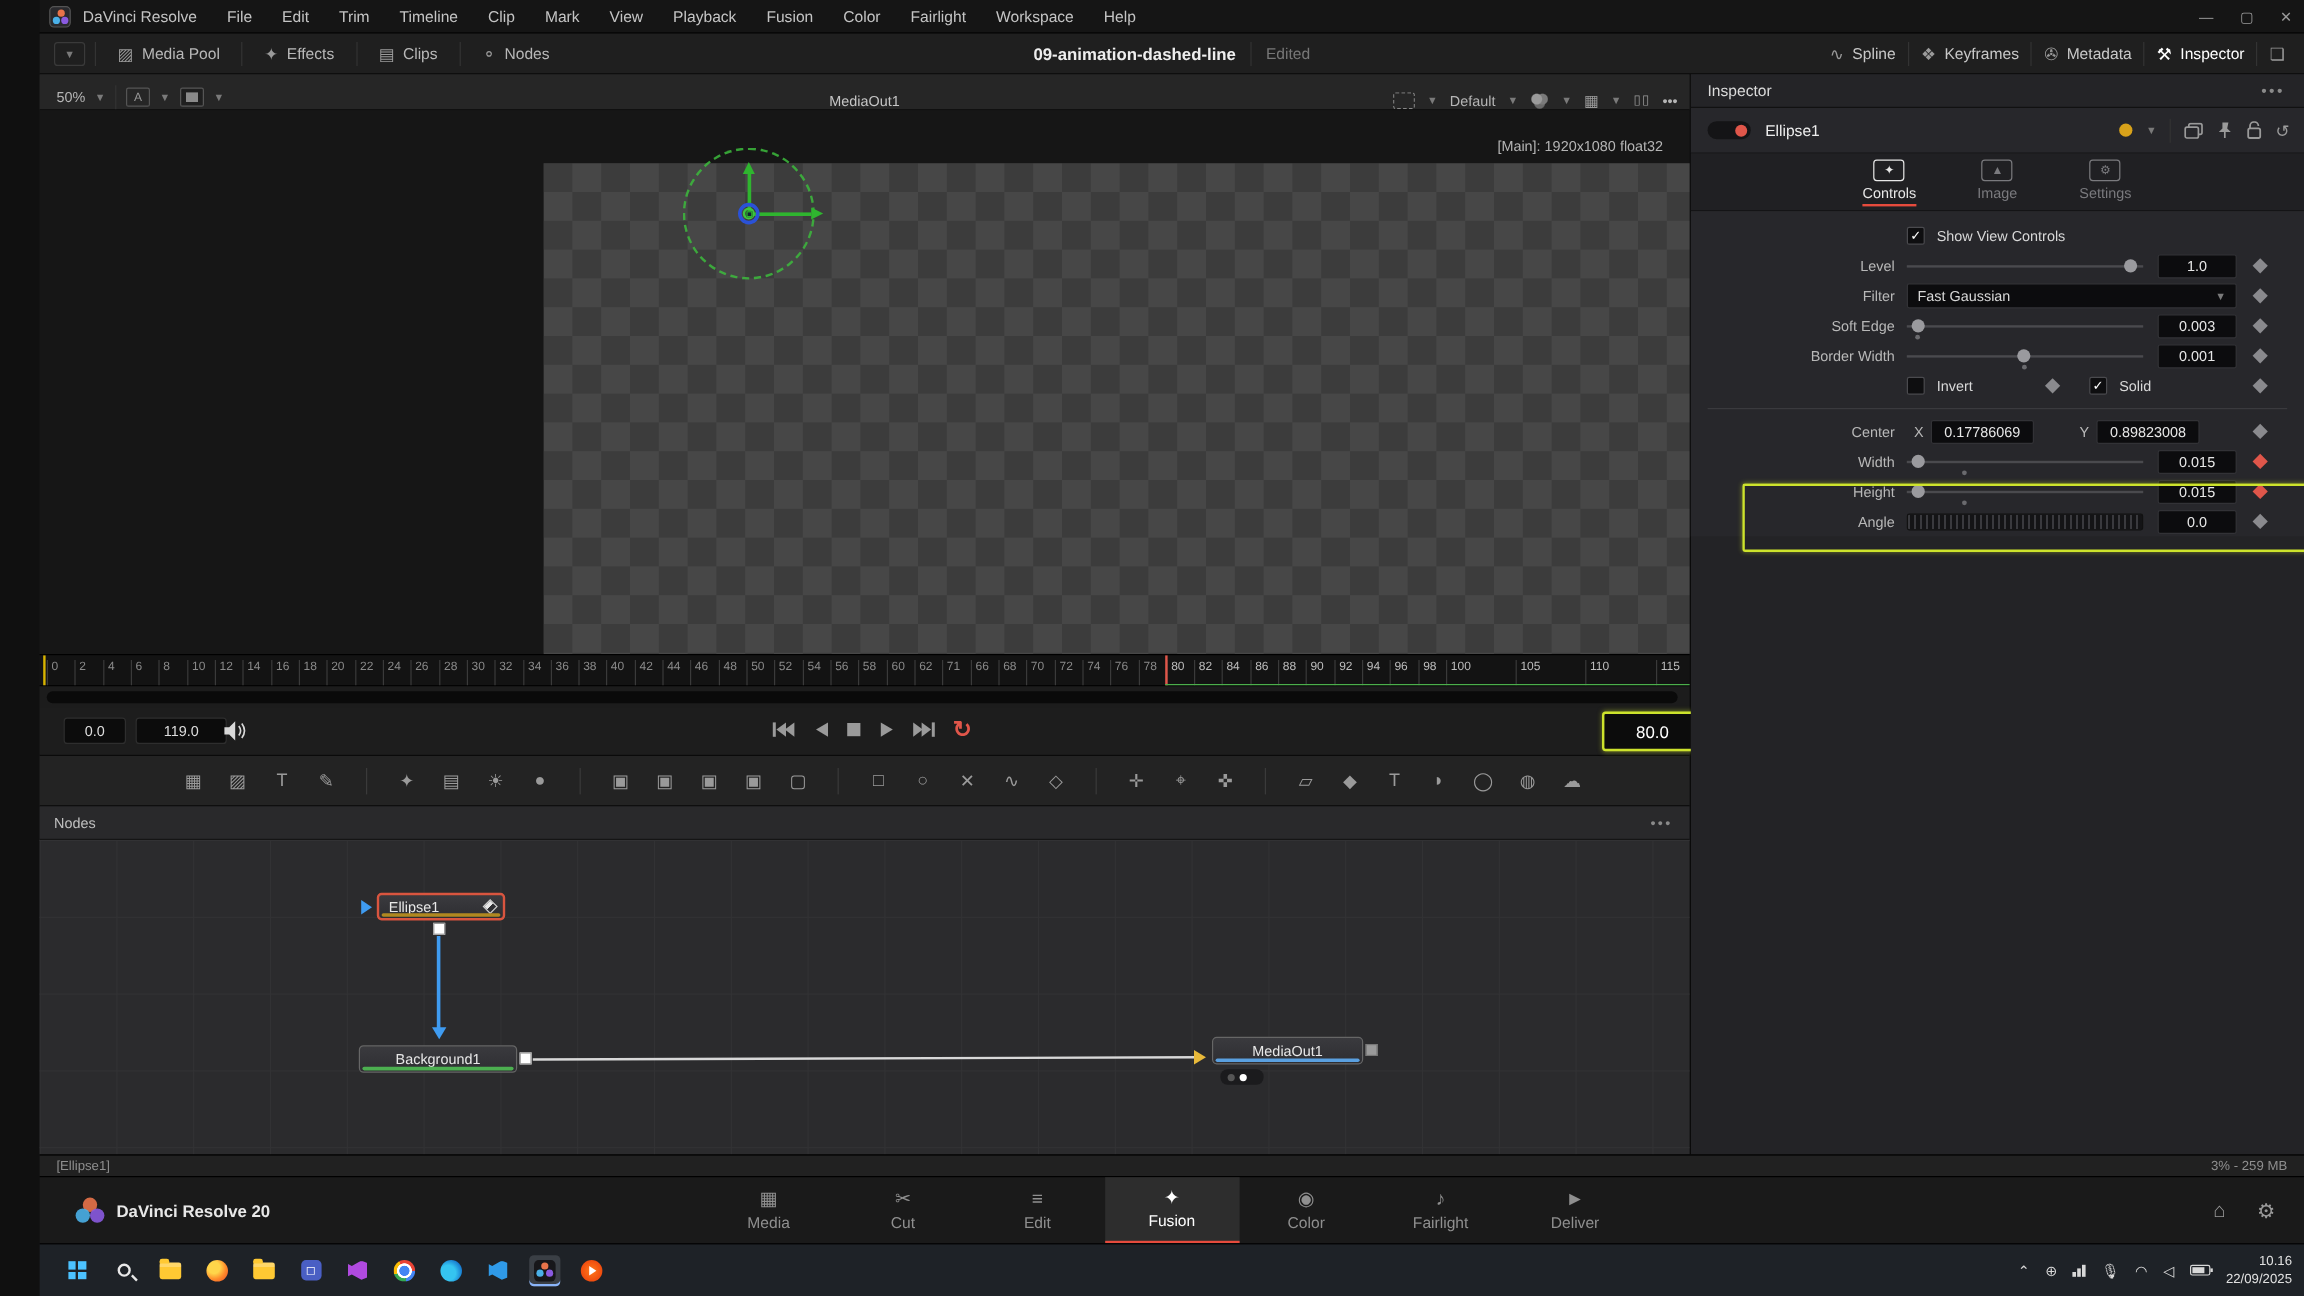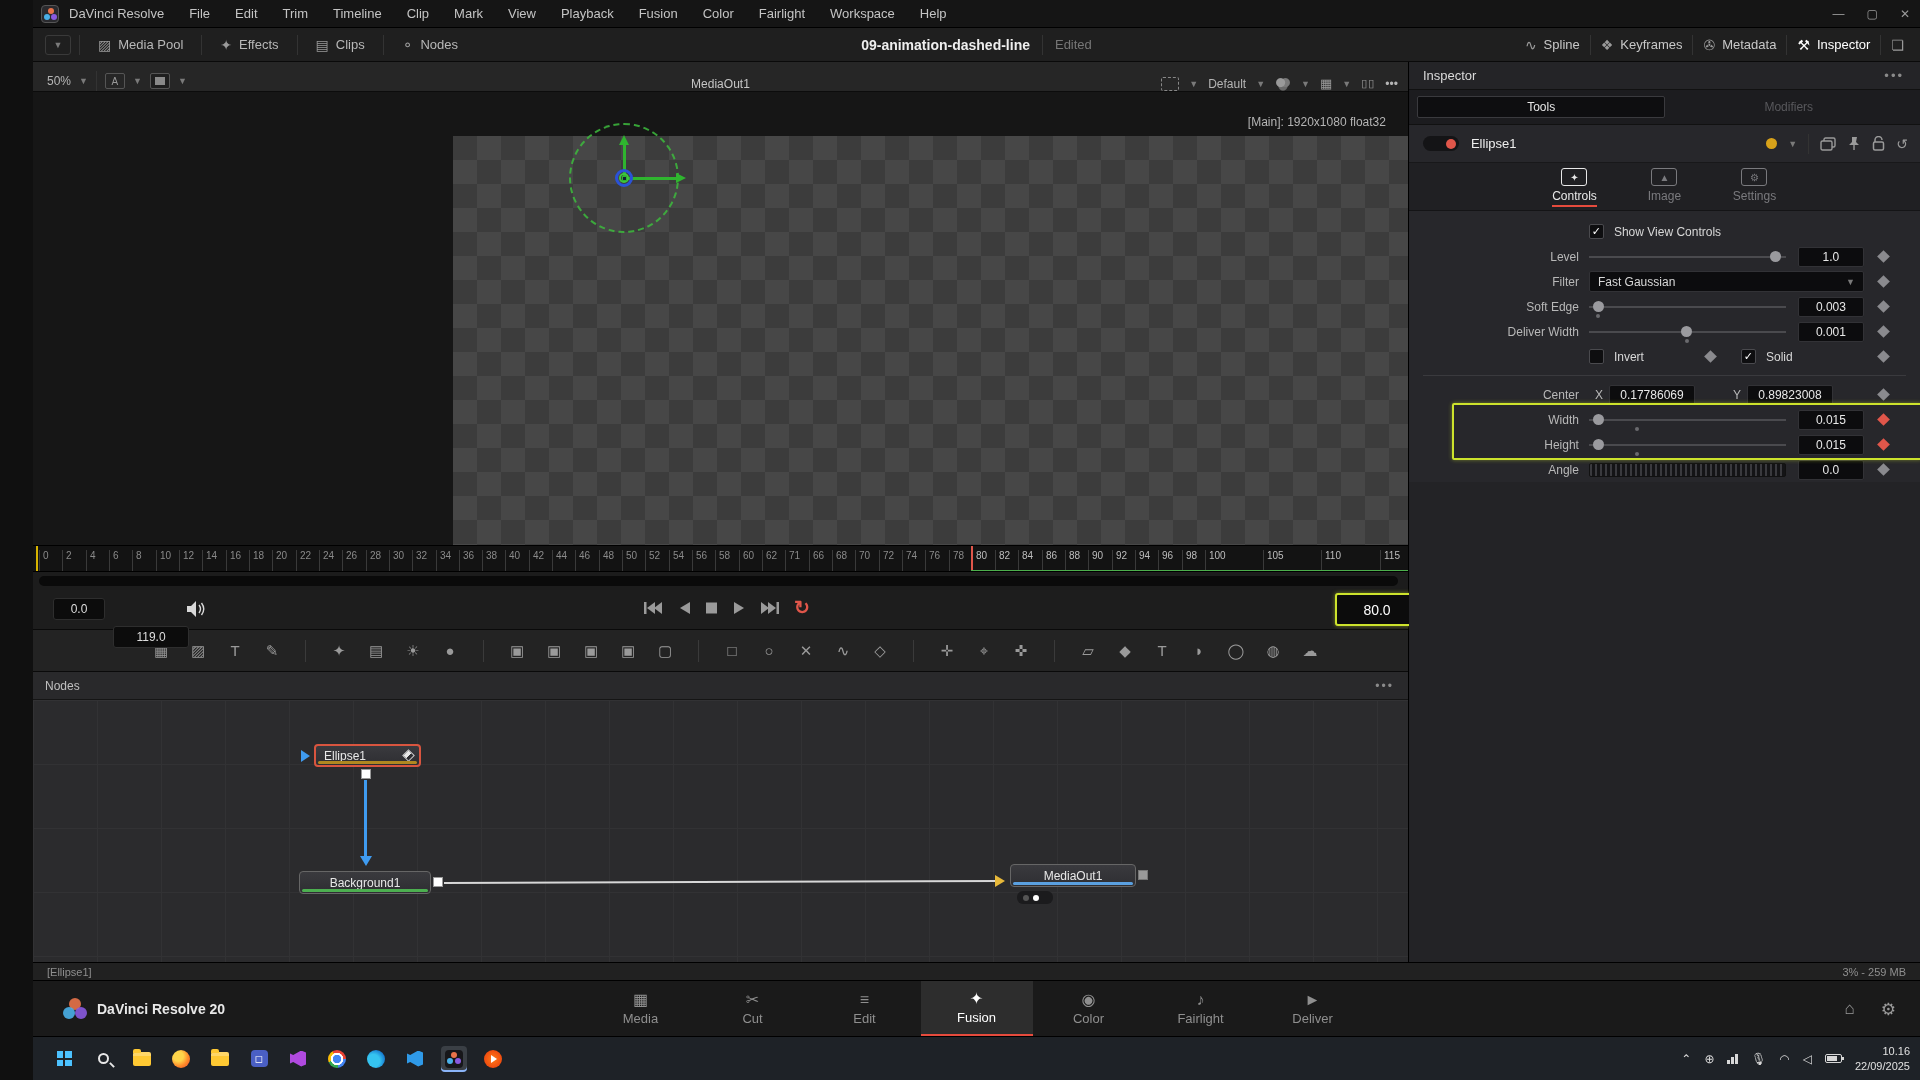--- a/index.html
+++ b/index.html
@@ -404,21 +404,21 @@
           <div class="playhead"></div>
           <div class="rangeline"></div>
         </div>
 
       <div class="scrollstrip">
           <div class="bar"></div>
         </div>
 
       <div class="transport">
         <div class="valbox" style="left:20px; width:52px;">0.0</div>
-        <div class="valbox" style="left:80px; width:76px;margin-top:28px;">119.0</div>
+        <div class="valbox" style="left:80px; width:76px;">119.0</div>
         <svg style="position:absolute; left:152px; top:10px;" width="20" height="18" viewBox="0 0 20 18">
           <path d="M2 6 h4 l5 -5 v16 l-5 -5 h-4 z" fill="#d8d8d8"></path>
           <path d="M14 5 q3 4 0 8 M16.5 3 q4.5 6 0 12" stroke="#d8d8d8" stroke-width="1.4" fill="none"></path>
         </svg>
         <div class="tr-buttons">
           <svg width="20" height="16">
               <rect x="1" y="2" width="2.5" height="12" fill="#9a9a9a"></rect>
               <path d="M12 2 L4 8 L12 14 Z" fill="#9a9a9a"></path>
               <path d="M19 2 L11 8 L19 14 Z" fill="#9a9a9a"></path>
             </svg>
@@ -508,24 +508,20 @@
             <i class="on"></i>
           </div>
       </div>
     </div>
 
     <div class="inspector">
       <div class="insp-header">
         <span>Inspector</span>
         <span class="dots">•••</span>
       </div>
-      <div class="insp-tabs">
-        <div class="insp-tab active">Tools</div>
-        <div class="insp-tab">Modifiers</div>
-      </div>
       <div class="nodehdr">
         <span class="toggle">
             <i></i>
           </span>
         <span class="nname">Ellipse1</span>
         <span class="right">
           <span class="odot"></span>
           <span class="chev">▼</span>
           <span class="sepline"></span>
           <svg width="16" height="14">
@@ -602,21 +598,21 @@
                 <span class="dd" style="left:7px;"></span>
               </div>
             <div class="numbox">0.003</div>
           </div>
           <div class="cdia">
               <span class="diamond"></span>
             </div>
         </div>
 
         <div class="crow">
-          <div class="clabel">Deliver Width</div>
+          <div class="clabel">Border Width</div>
           <div class="cbody">
             <div class="slider">
                 <span class="h" style="left:92px;"></span>
                 <span class="dd" style="left:96px;"></span>
               </div>
             <div class="numbox">0.001</div>
           </div>
           <div class="cdia">
               <span class="diamond"></span>
             </div>

